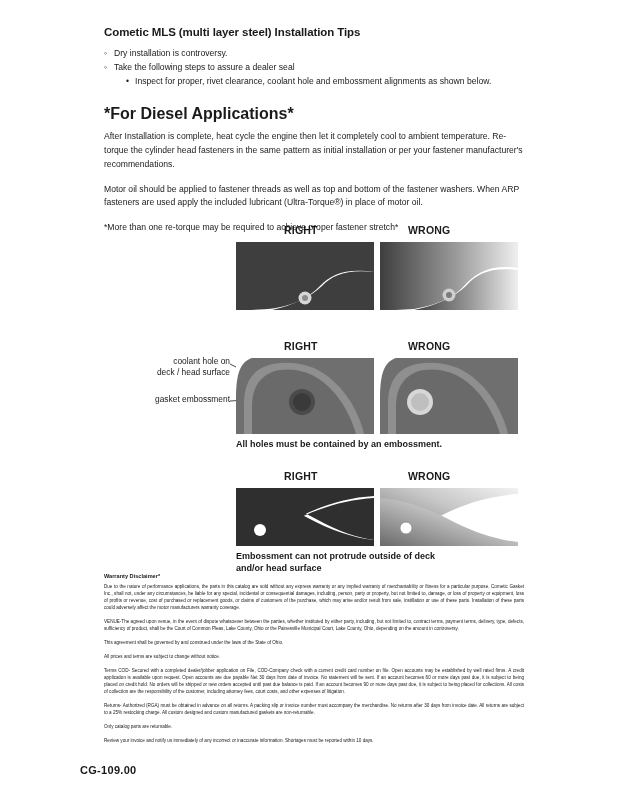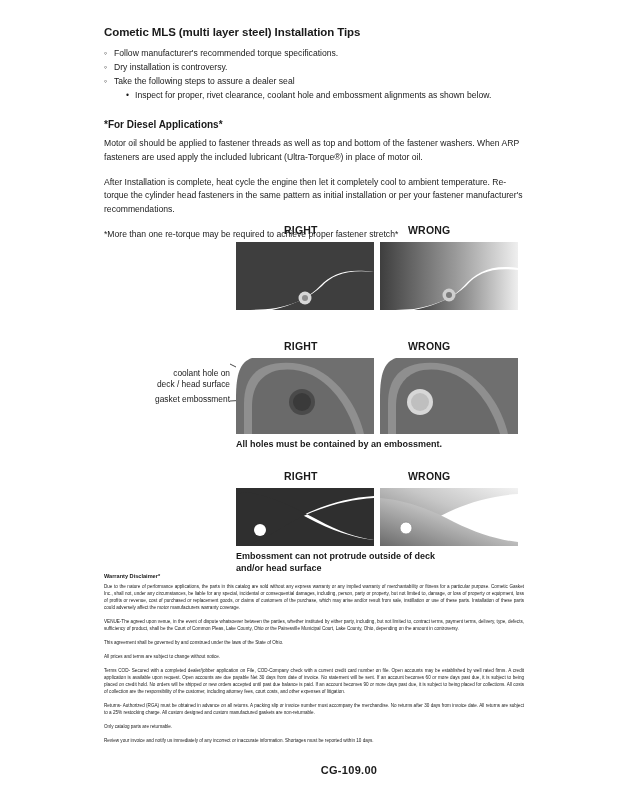--- a/index.html
+++ b/index.html
@@ -64,21 +64,21 @@
     padding-left: 9px;
   }
   ul.subbullets > li::before {
     content: "\2022";
     position: absolute;
     left: 0;
     top: 0;
     font-size: 8.6px;
   }
   h2.subhead {
-    font-size: 10px;
+    font-size: 16px;
     font-weight: bold;
     margin: 16px 0 7px 0;
   }
   p.body {
     font-size: 8.6px;
     line-height: 1.62;
     margin: 0 0 11px 0;
   }
   p.body.last { margin-bottom: 0; }
 
@@ -133,50 +133,49 @@
     font-size: 4.6px;
     line-height: 1.52;
     margin: 0 0 7px 0;
     text-align: justify;
   }
   .footer-code {
     position: absolute;
     left: 0;
     top: 764px;
     width: 618px;
-    text-align: center;
+    text-align: left;
     font-size: 11px;
     font-weight: bold;
     letter-spacing: 0.3px;
   }
   .footer-code span { margin-left: 80px; }
   svg { display: block; }
 </style>
 </head>
 <body>
 
 <div class="page">
 
   <div class="content">
     <h1 class="title">Cometic MLS (multi layer steel) Installation Tips</h1>
 
     <ul class="bullets">
-      <li><span>Follow manufacturer's recommended torque specifications.</span></li>
       <li><span>Dry installation is controversy.</span></li>
       <li>
         <span>Take the following steps to assure a dealer seal</span>
         <ul class="subbullets">
           <li>Inspect for proper, rivet clearance, coolant hole and embossment alignments as shown below.</li>
         </ul>
       </li>
     </ul>
 
     <h2 class="subhead">*For Diesel Applications*</h2>
+    <p class="body">After Installation is complete, heat cycle the engine then let it completely cool to ambient temperature. Re-torque the cylinder head fasteners in the same pattern as initial installation or per your fastener manufacturer's recommendations.</p>
     <p class="body">Motor oil should be applied to fastener threads as well as top and bottom of the fastener washers. When ARP fasteners are used apply the included lubricant (Ultra-Torque®) in place of motor oil.</p>
-    <p class="body">After Installation is complete, heat cycle the engine then let it completely cool to ambient temperature. Re-torque the cylinder head fasteners in the same pattern as initial installation or per your fastener manufacturer's recommendations.</p>
     <p class="body last">*More than one re-torque may be required to achieve proper fastener stretch*</p>
   </div>
 
   <div class="figures">
 
     <div class="figrow" style="height:110px;">
       <div class="figlabel" style="left:284px; top:0;">RIGHT</div>
       <div class="figlabel" style="left:408px; top:0;">WRONG</div>
 
       <div class="panel" style="left:236px; top:18px; width:138px; height:68px;">
@@ -206,21 +205,21 @@
           <circle cx="69" cy="53" r="3" fill="#7c7c7c"></circle>
         </svg>
       </div>
 
     </div>
 
     <div class="figrow" style="height:128px;">
       <div class="figlabel" style="left:284px; top:6px;">RIGHT</div>
       <div class="figlabel" style="left:408px; top:6px;">WRONG</div>
 
-      <div class="annot" style="left:118px; top:34px; width:112px; white-space:pre-line;"><span>coolant hole on
+      <div class="annot" style="left:118px; top:22px; width:112px; white-space:pre-line;"><span>coolant hole on
 deck / head surface</span></div>
       <div class="annot" style="left:110px; top:60px; width:120px;"><span>gasket embossment</span></div>
 
       <svg style="position:absolute; left:230px; top:28px;" width="70" height="50" viewBox="0 0 70 50">
         <line x1="0" y1="2" x2="44" y2="24" stroke="#1a1a1a" stroke-width="0.8"></line>
         <line x1="0" y1="39" x2="52" y2="36" stroke="#1a1a1a" stroke-width="0.8"></line>
       </svg>
 
       <div class="panel" style="left:236px; top:24px; width:138px; height:76px;">
         <svg width="138" height="76" viewBox="0 0 138 76">

